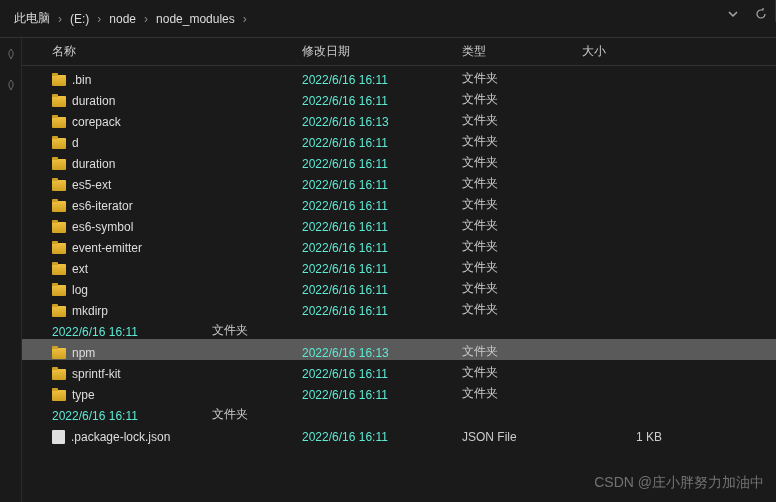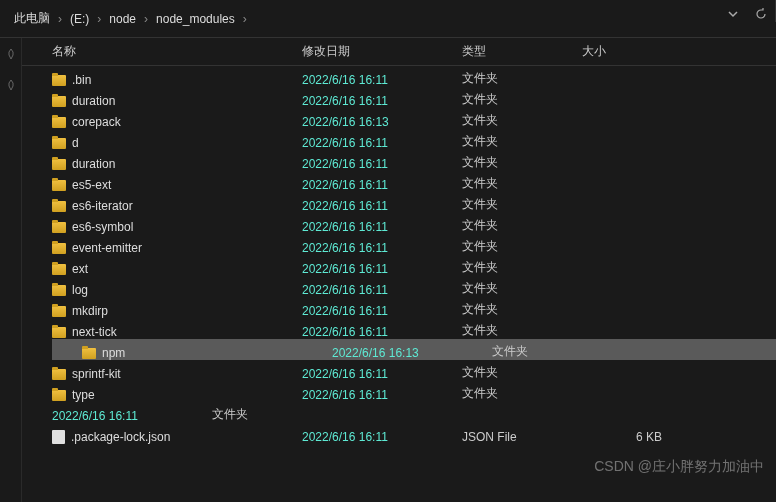--- a/index.html
+++ b/index.html
@@ -80,21 +80,21 @@
     .col-type { width: 120px; }
     .col-size { width: 80px; }
     .rows { }
     .row {
       display: flex;
       height: 21px;
       align-items: flex-end;
       padding-left: 30px;
       color: #ddd;
     }
-    .row.selected { background: #5a5a5a; margin-left: 30px; }
+    .row.selected { background: #5a5a5a; }
     .cell-name { width: 250px; display: flex; align-items: center; gap: 6px; }
     .cell-date { width: 160px; color: #5eead4; }
     .cell-type { width: 120px; color: #ccc; }
     .cell-size { width: 80px; color: #ccc; text-align: right; }
     .folder-icon {
       width: 14px; height: 11px;
       background: linear-gradient(#f0c040, #d0a020);
       border-radius: 1px;
       position: relative;
       flex-shrink: 0;
@@ -109,21 +109,21 @@
     }
     .json-icon {
       width: 13px; height: 14px;
       background: #e0e0e0;
       border-radius: 1px;
       position: relative;
       flex-shrink: 0;
     }
     .watermark {
       position: absolute;
-      right: 12px; bottom: 26px;
+      right: 12px; bottom: 10px;
       color: rgba(200,200,200,0.5);
       font-size: 14px;
     }
   </style>
 </head>
 <body>
 
 <div class="toolbar">
   <div class="breadcrumb" id="breadcrumb">
       <span class="crumb">此电脑</span>
@@ -271,24 +271,20 @@
       <div class="row">
         <div class="cell-name">
           <span class="folder-icon"></span>
           <span>mkdirp</span>
         </div>
         <div class="cell-date">2022/6/16 16:11</div>
         <div class="cell-type">文件夹</div>
         <div class="cell-size"></div>
       </div>
       <div class="row">
-        <div class="cell-name">
-          <span class="folder-icon"></span>
-          <span>next-tick</span>
-        </div>
         <div class="cell-date">2022/6/16 16:11</div>
         <div class="cell-type">文件夹</div>
         <div class="cell-size"></div>
       </div>
       <div class="row selected">
         <div class="cell-name">
           <span class="folder-icon"></span>
           <span>npm</span>
         </div>
         <div class="cell-date">2022/6/16 16:13</div>
@@ -318,18 +314,18 @@
         <div class="cell-type">文件夹</div>
         <div class="cell-size"></div>
       </div>
       <div class="row">
         <div class="cell-name">
           <span class="json-icon"></span>
           <span>.package-lock.json</span>
         </div>
         <div class="cell-date">2022/6/16 16:11</div>
         <div class="cell-type">JSON File</div>
-        <div class="cell-size">6 KB</div>
+        <div class="cell-size">1 KB</div>
       </div>
     </div>
 </div>
 
 <div class="watermark">CSDN @庄小胖努力加油中</div>
 
 </body></html>

